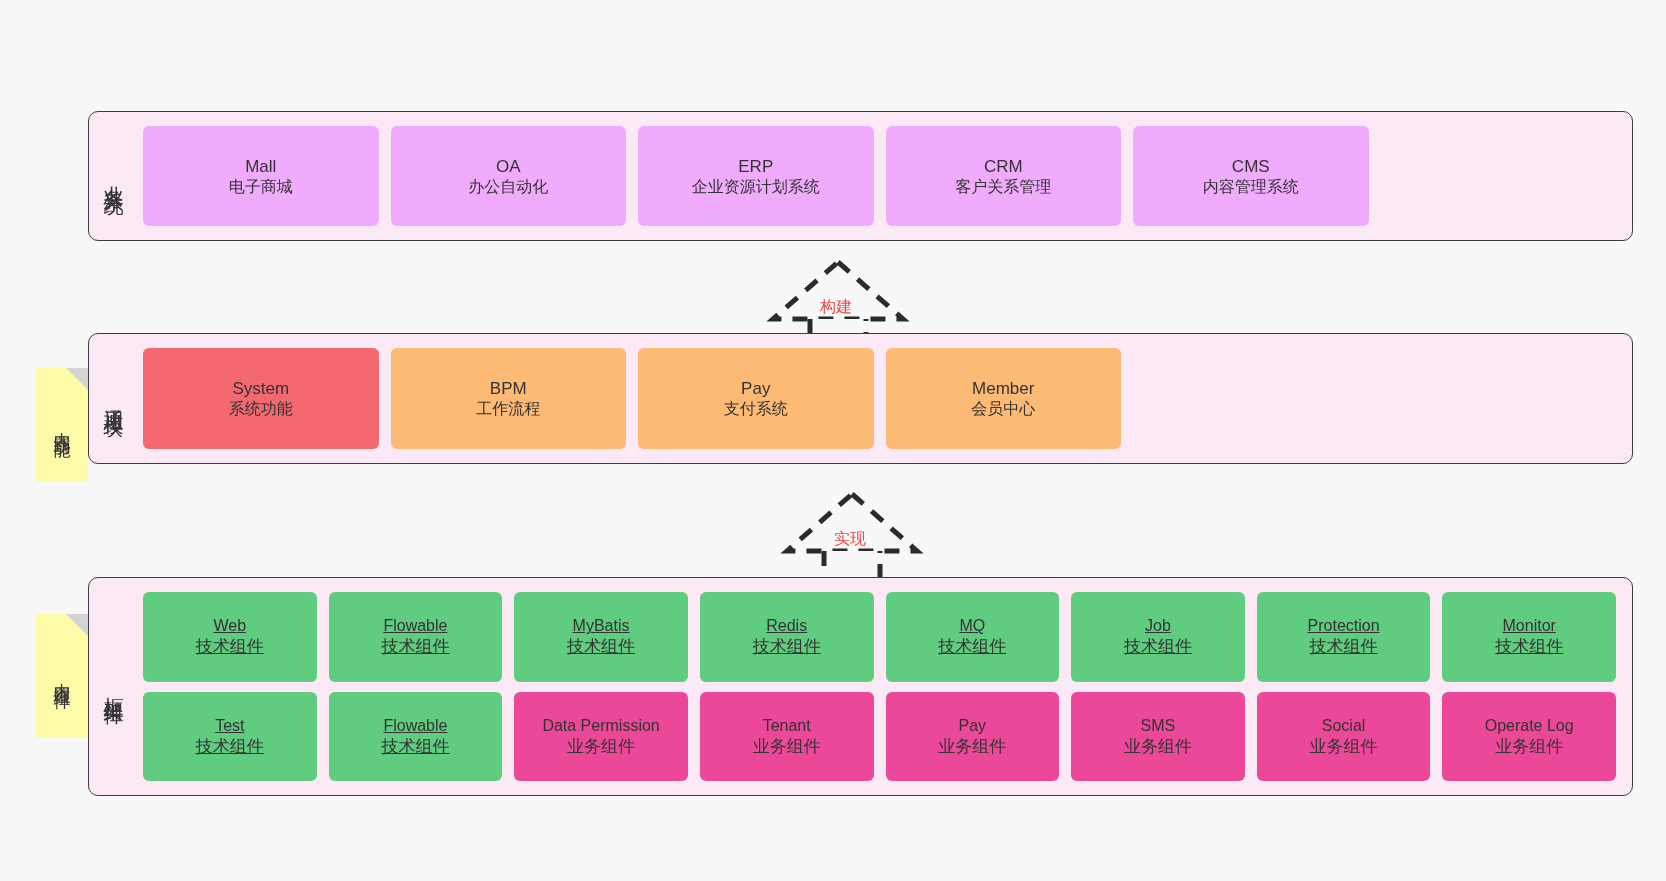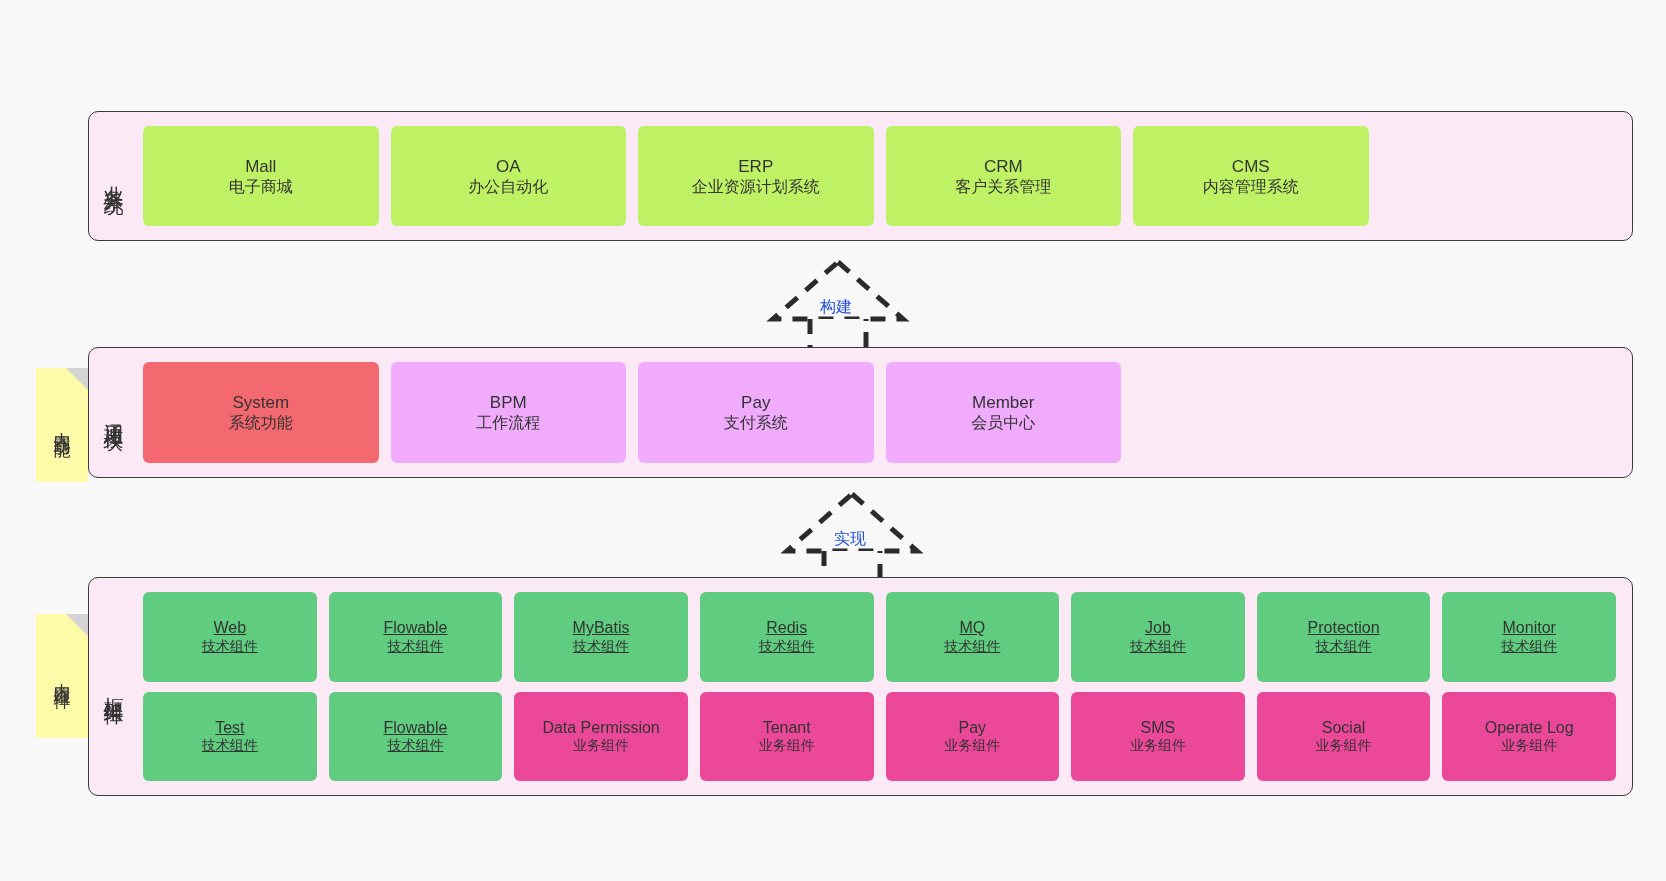--- a/index.html
+++ b/index.html
@@ -20,21 +20,21 @@
   .layer {
     position: absolute;
     box-sizing: border-box;
     background: #fbeaf5;
     border: 1.6px solid #3c3c3c;
     border-radius: 10px;
     display: flex;
     align-items: stretch;
   }
   #layer-business { left: 88px;  top: 111px; width: 1545px; height: 130px; }
-  #layer-common   { left: 88px;  top: 347px; width: 1545px; height: 131px; }
+  #layer-common   { left: 88px;  top: 333px; width: 1545px; height: 131px; }
   #layer-framework{ left: 88px;  top: 577px; width: 1545px; height: 219px; }
 
   
   .layer-title {
     width: 50px;
     flex: 0 0 50px;
     display: flex;
     align-items: center;
     justify-content: center;
     writing-mode: vertical-rl;
@@ -64,26 +64,26 @@
     align-items: center;
     justify-content: center;
     text-align: center;
     line-height: 1.24;
     padding: 2px 4px;
     box-sizing: border-box;
   }
   .node .t1 { font-size: 17px; }
   .node .t2 { font-size: 16px; }
   .boxes.cols8 .node .t1 { font-size: 16px; }
-  .boxes.cols8 .node .t2 { font-size: 14px; }
-
-  
-  .c-blue       { background: #bef264; }
+  .boxes.cols8 .node .t2 { font-size: 17px; }
+
+  
+  .c-blue       { background: #f0abfc; }
   .c-red        { background: #f4696f; }
-  .c-pink       { background: #f0abfc; }
+  .c-pink       { background: #fdba74; }
   .c-green      { background: #5fcc7f; text-decoration: underline; }
   .c-lightgreen { background: #ec4899; }
 
   
   .sticky {
     position: absolute;
     box-sizing: border-box;
     background: #fdfaa8;
     display: flex;
     align-items: center;
@@ -113,21 +113,21 @@
     position: absolute;
     width: 160px;
     height: 100px;
   }
   #arrow-build  { left: 758px; top: 257px; }
   #arrow-impl   { left: 772px; top: 489px; }
   .arrow svg { display: block; overflow: visible; }
   .arrow-label {
     position: absolute;
     font-size: 16px;
-    color: #1d4ed8;
+    color: #ef4444;
     background: transparent;
     white-space: nowrap;
     user-select: none;
   }
   #arrow-build .arrow-label  { left: 62px; top: 40px; }
   #arrow-impl  .arrow-label  { left: 62px; top: 40px; }
 </style>
 </head>
 <body>
 

